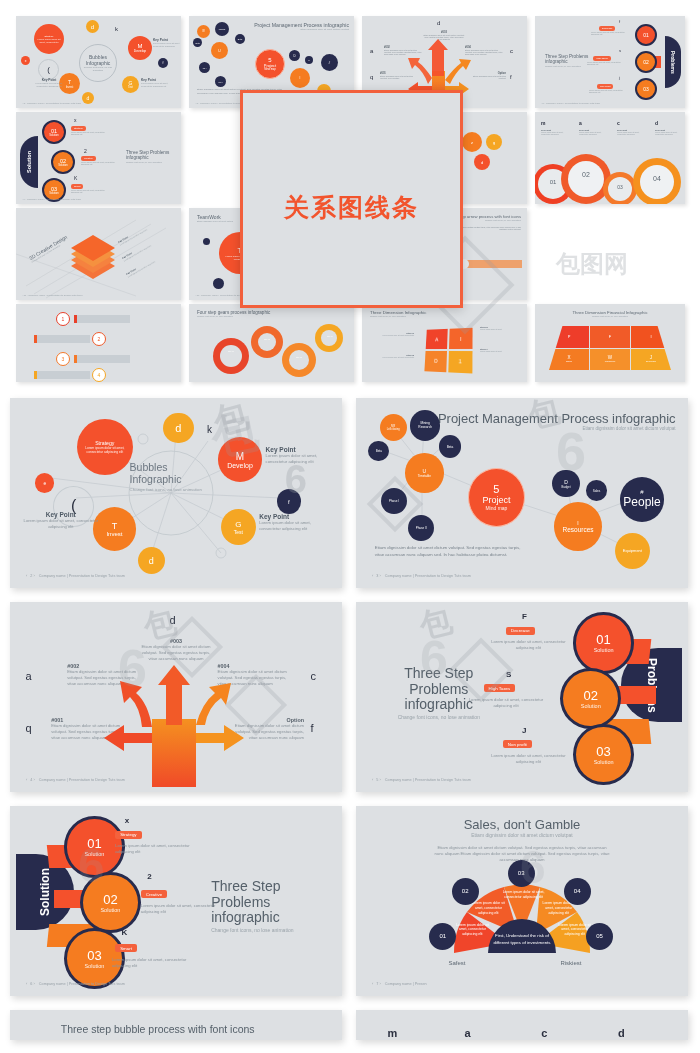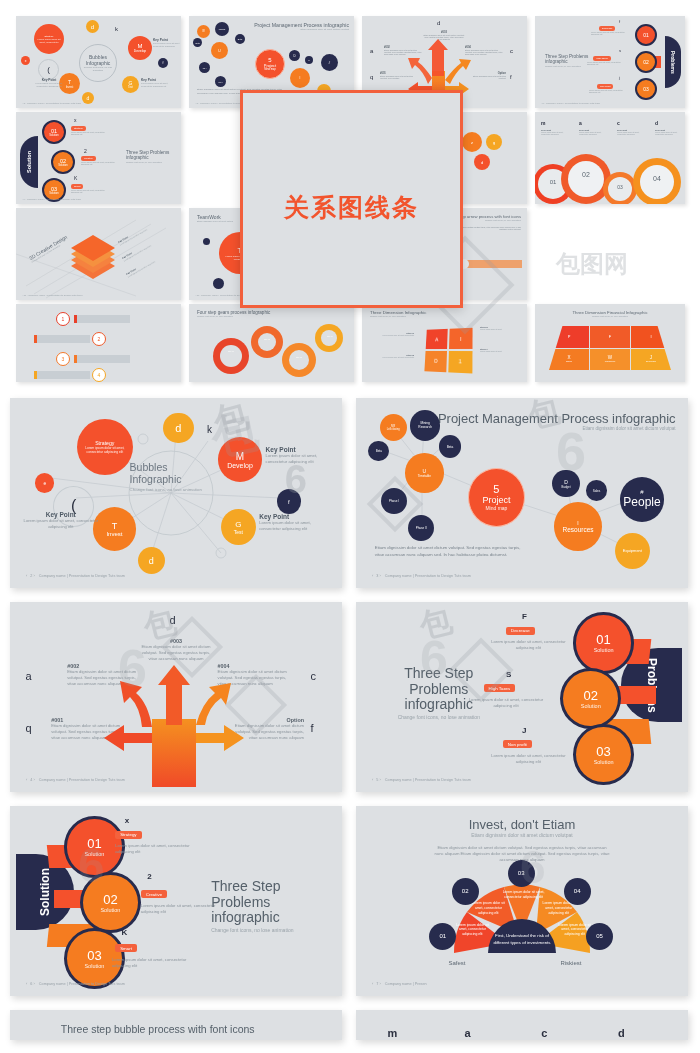--- a/index.html
+++ b/index.html
@@ -653,21 +653,21 @@
       <div class="pvftr">
         <span class="ch">‹</span><span>6</span><span class="ch"> ›</span>
         <span>Company name | Presentation to Design Tuts team</span>
       </div>
     </div>
       </div>
 
     <div class="pv">
         <div class="pad">
       <div style="position:absolute;left:0;top:4%;width:100%;text-align:center">
-        <div class="h1" style="font-size:13px">Invest, don't Etiam</div>
+        <div class="h1" style="font-size:13px">Sales, don't Gamble</div>
         <div style="font-size:5px;color:#9aa3aa">Etiam dignissim dolor sit amet dictum volutpat</div>
       </div>
       <div style="position:absolute;left:22%;top:19%;width:56%;text-align:center" class="p">Etiam dignissim dolor sit amet dictum volutpat. Sed egestas egestas turpis, vitae accumsan nunc aliquam Etiam dignissim dolor sit amet dictum volutpat. Sed egestas egestas turpis, vitae accumsan nunc aliquam</div>
 
       <svg viewBox="0 0 320 180" style="position:absolute;inset:0;width:100%;height:100%">
         <path d="M92 142 A68 68 0 0 1 105 101 L146 132 Z" fill="#f0452a"></path>
         <path d="M105 101 A68 68 0 0 1 142 76 L156 123 Z" fill="#f25c28"></path>
         <path d="M142 76 A68 68 0 0 1 178 76 L160 122 Z" fill="#f47325"></path>
         <path d="M178 76 A68 68 0 0 1 215 101 L174 123 Z" fill="#f58a22"></path>
         <path d="M215 101 A68 68 0 0 1 228 142 L174 132 Z" fill="#f5a021"></path>

